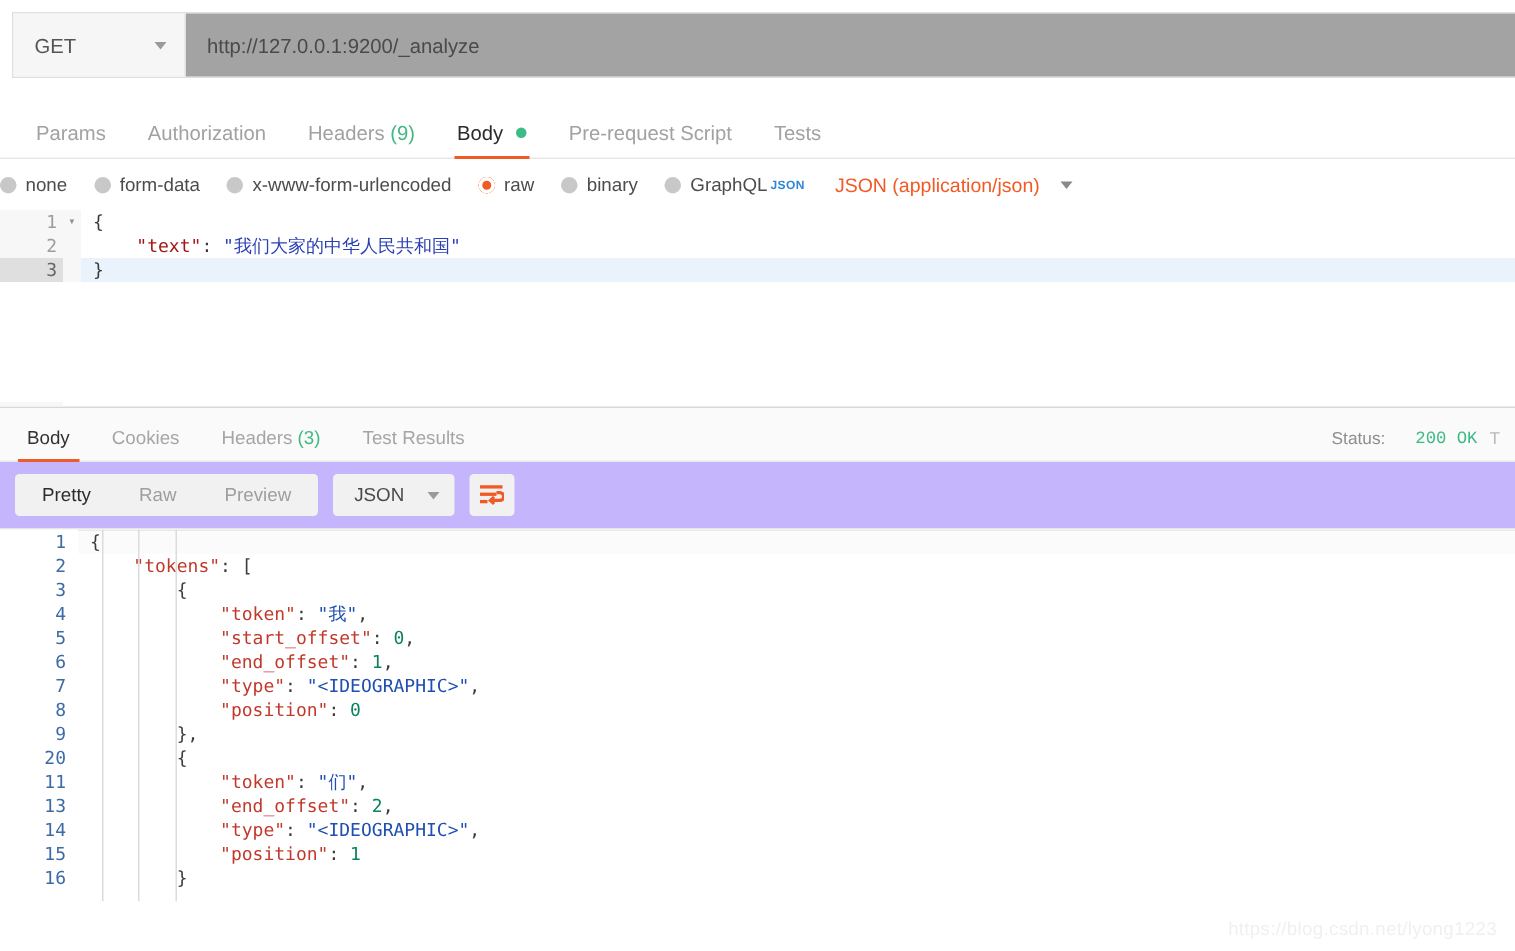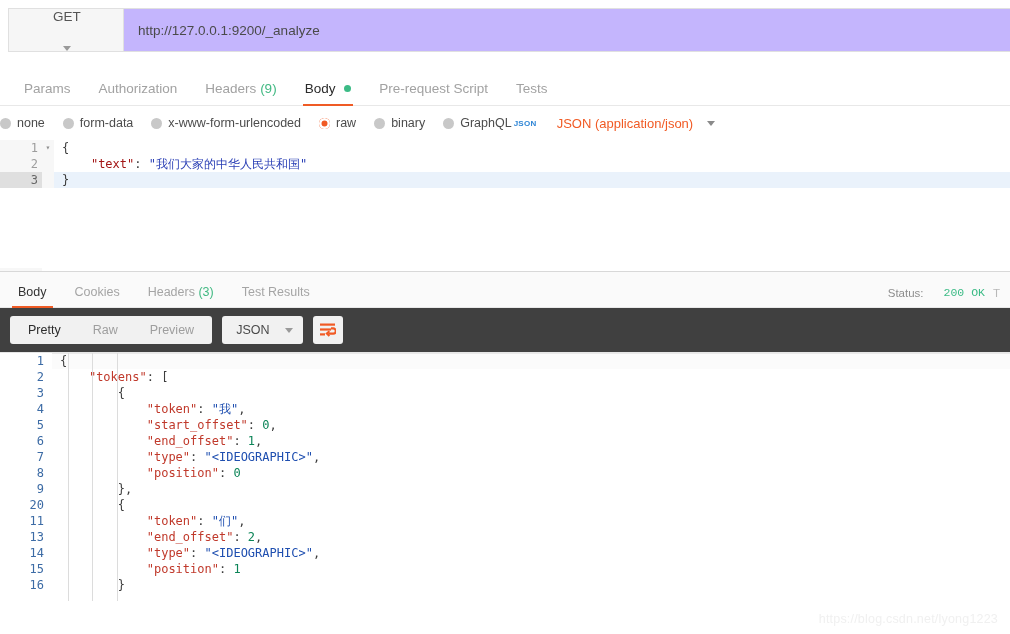--- a/index.html
+++ b/index.html
@@ -33,37 +33,36 @@
     display: flex;
     align-items: center;
     justify-content: space-between;
     padding: 0 12px 0 14px;
     background: #f6f6f6;
     border-right: 1px solid #e0e0e0;
     font-size: 13.5px;
     color: #555;
     cursor: pointer;
     box-sizing: border-box;
-    flex-direction: column;
   }
   .caret {
     width: 0; height: 0;
     border-left: 4.5px solid transparent;
     border-right: 4.5px solid transparent;
     border-top: 5px solid #9a9a9a;
     display: inline-block;
   }
   .url-input {
     flex: 1;
     display: flex;
     align-items: center;
     padding-left: 14px;
     font-size: 13.5px;
     color: #4a4a4a;
-    background: #c4b5fd;
+    background: #a3a3a3;
     cursor: text;
   }
 
   
   .req-tabs {
     display: flex;
     align-items: flex-end;
     height: 38px;
     margin-top: 16px;
     padding-left: 10px;
@@ -252,21 +251,21 @@
     color: #b8b8b8;
     margin-left: 8px;
   }
 
   
   .resp-toolbar {
     display: flex;
     align-items: center;
     height: 44px;
     padding-left: 10px;
-    background: #404040;
+    background: #c4b5fd;
   }
   .seg-group {
     display: flex;
     background: #f1f1f1;
     border-radius: 3px;
     height: 28px;
     align-items: center;
     padding: 0 2px;
   }
   .seg {

